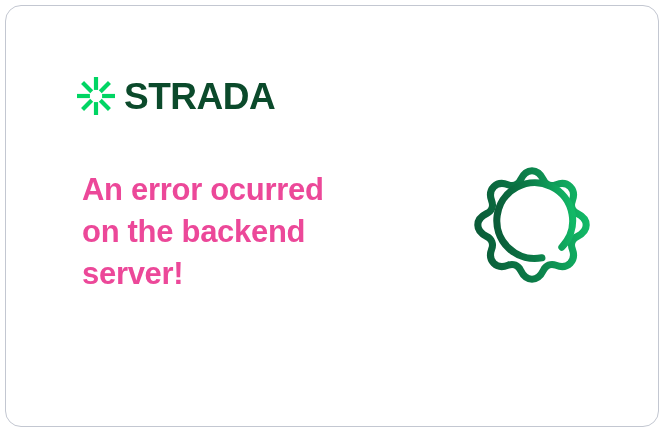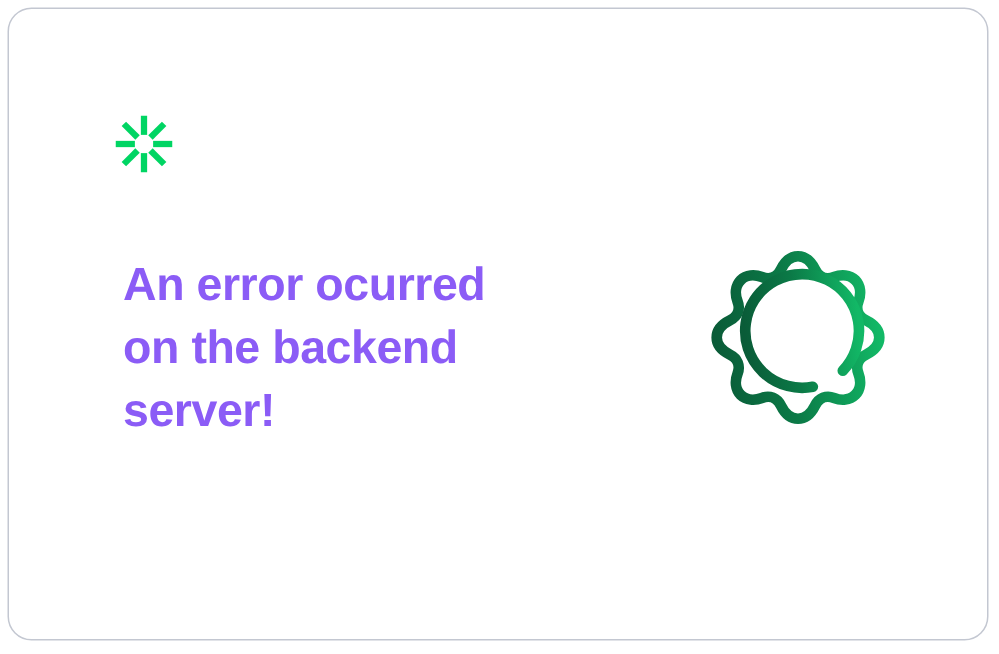--- a/index.html
+++ b/index.html
@@ -58,21 +58,21 @@
   .error-message {
     position: absolute;
     left: 76px;
     top: 163px;
     width: 280px;
     font-family: "Liberation Sans", sans-serif;
     font-size: 31px;
     font-weight: bold;
     line-height: 42px;
     letter-spacing: -0.3px;
-    color: #8b5cf6;
+    color: #ec4899;
     white-space: pre-line;
   }
 
   
   .gear-illustration {
     position: absolute;
     left: 447px;
     top: 140px;
     width: 158px;
     height: 158px;
@@ -99,20 +99,21 @@
           <rect x="0" y="44.5" width="34" height="11"></rect>
           <rect x="66" y="44.5" width="34" height="11"></rect>
 
           <rect x="44.5" y="0" width="11" height="34" transform="rotate(45 50 50)"></rect>
           <rect x="44.5" y="66" width="11" height="34" transform="rotate(45 50 50)"></rect>
           <rect x="0" y="44.5" width="34" height="11" transform="rotate(45 50 50)"></rect>
           <rect x="66" y="44.5" width="34" height="11" transform="rotate(45 50 50)"></rect>
         </g>
       </svg>
     </span>
+    <span class="brand-wordmark">STRADA</span>
   </div>
 
   <div class="error-message">An error ocurred
 on the backend
 server!</div>
 
   <div class="gear-illustration">
     <svg viewBox="0 0 200 200" aria-hidden="true">
       <defs>
         <linearGradient id="gearGrad" x1="0" y1="0.55" x2="1" y2="0.45">

